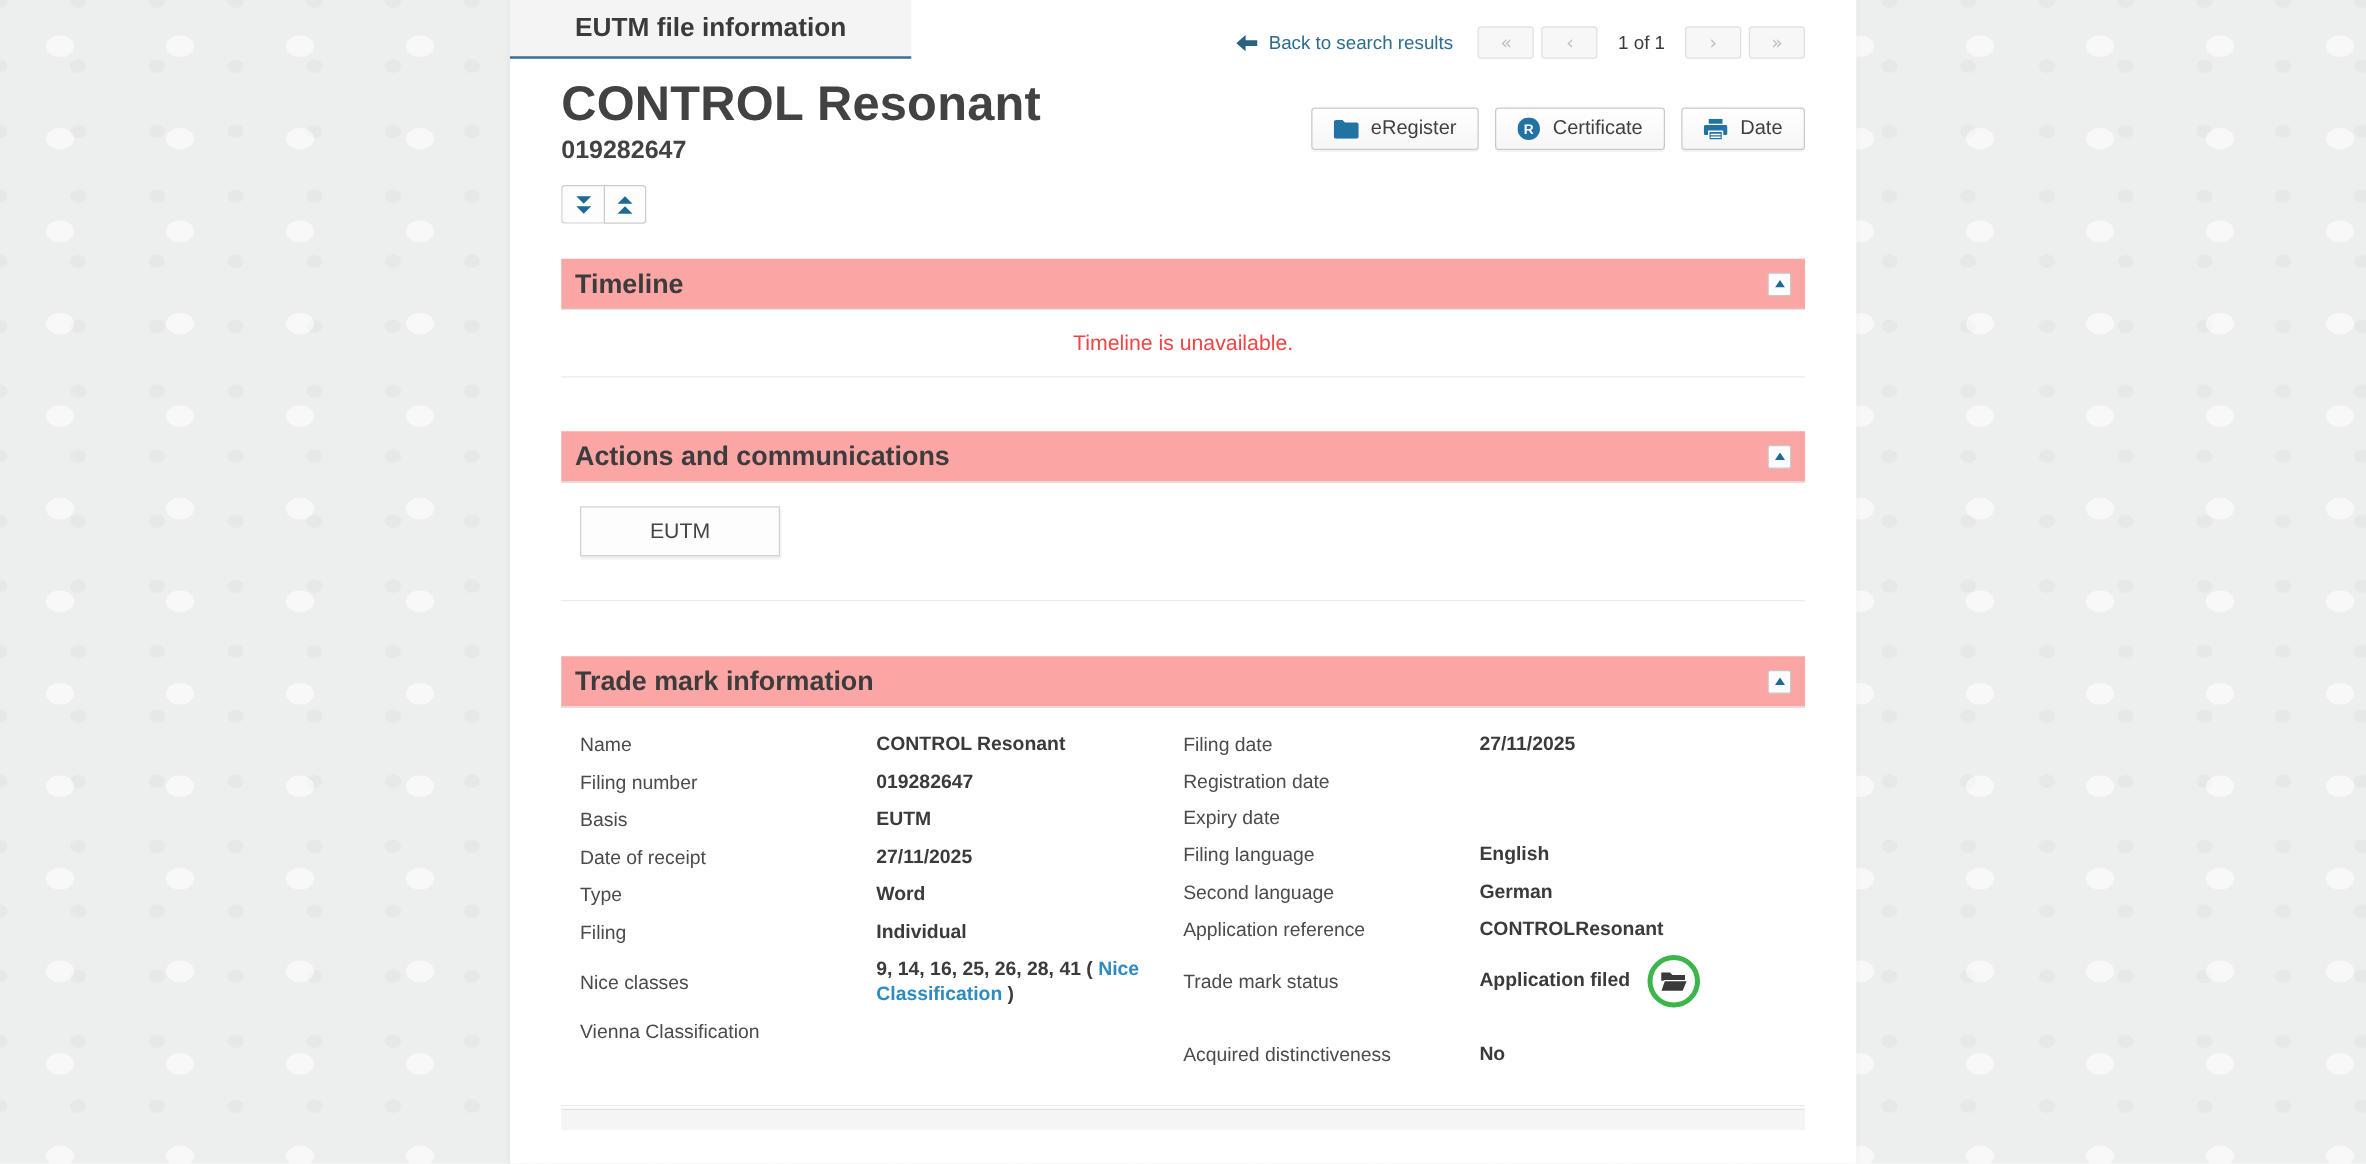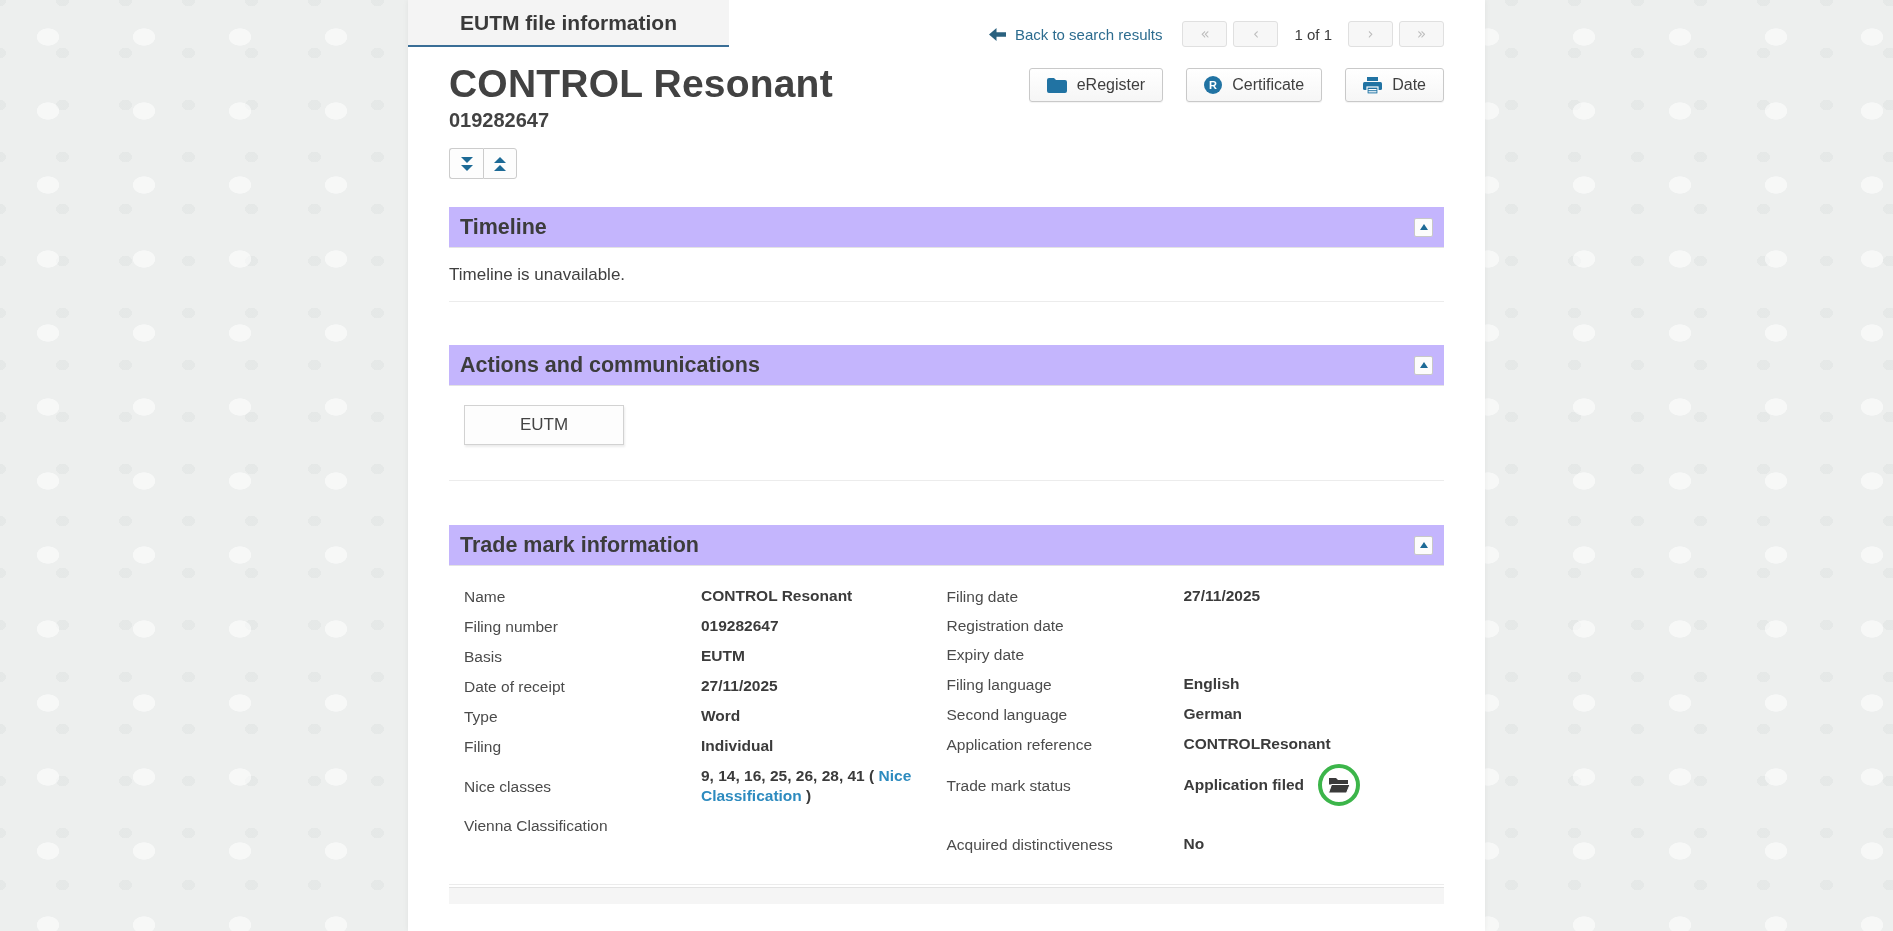--- a/index.html
+++ b/index.html
@@ -33,21 +33,21 @@
   .pager-btn {
     width:45px; height:26px; background:#f7f7f7; border:1px solid #e0e0e0;
     border-radius:3px; color:#bdbdbd; font-size:15px; line-height:24px;
     text-align:center; cursor:default; font-family:"DejaVu Sans", sans-serif;
   }
   .pager-text { font-size:15px; color:#3c3c3c; padding:0 10px; }
   
   .title-row { display:flex; justify-content:space-between; align-items:flex-start; margin-top:15px; }
   .tm-title { font-size:39px; line-height:43px; font-weight:700; color:#424242; letter-spacing:.2px; }
   .tm-number { font-size:20px; line-height:26px; font-weight:700; color:#424242; margin-top:2px; }
-  .action-buttons { display:flex; gap:23px; margin-top:6px; }
+  .action-buttons { display:flex; gap:13px; margin-top:24px; }
   .btn {
     display:flex; align-items:center; gap:10px; padding:0 17px; height:34px;
     background:linear-gradient(#ffffff,#f6f6f6); border:1px solid #c9c9c9;
     border-radius:3px; font-size:16px; color:#3f3f3f; cursor:pointer;
     box-shadow:0 1px 1px rgba(0,0,0,.05);
   }
   
   .login-row { display:flex; justify-content:space-between; align-items:center; margin-top:15px; }
   .login-bar {
     background:#f9f5d0; height:30px; display:flex; align-items:center;
@@ -57,31 +57,31 @@
   .expand-group { display:flex; }
   .icon-btn {
     width:34px; height:31px; background:#fdfdfd; border:1px solid #cccccc;
     display:flex; align-items:center; justify-content:center; cursor:pointer;
   }
   .icon-btn:first-child { border-radius:3px 0 0 3px; border-right:none; }
   .icon-btn:last-child { border-radius:0 3px 3px 0; }
   
   .section { border-bottom:1px solid #ececec; }
   .section-header {
-    background:#c4b5fd; height:41px; border-bottom:1px solid #e3e3e3;
+    background:#fca5a5; height:41px; border-bottom:1px solid #e3e3e3;
     display:flex; align-items:center; justify-content:space-between; padding:0 11px;
   }
   .section-title { font-size:21.5px; font-weight:700; color:#3c3c3c; }
   .collapse-btn {
     width:19px; height:19px; background:#fcfcfc; border:1px solid #c8c8c8;
     border-radius:2px; display:flex; align-items:center; justify-content:center; cursor:pointer;
   }
   .sec-timeline { margin-top:28px; }
-  .timeline-body { height:53px; display:flex; align-items:center; justify-content:flex-start;
-    font-size:17px; color:#404040; }
+  .timeline-body { height:53px; display:flex; align-items:center; justify-content:center;
+    font-size:17px; color:#ef4444; }
   .sec-actions { margin-top:43px; }
   .actions-body { padding:19px 15px 35px 15px; }
   .eutm-tab {
     width:160px; height:40px; background:#fdfdfd; border:1px solid #d2d2d2;
     font-size:17px; color:#444444; cursor:pointer;
     box-shadow:1px 2px 2px rgba(0,0,0,.08);
   }
   .sec-tm { margin-top:44px; }
   .tm-body { display:flex; padding:20px 0 20px 0; }
   .tm-col { width:50%; }

